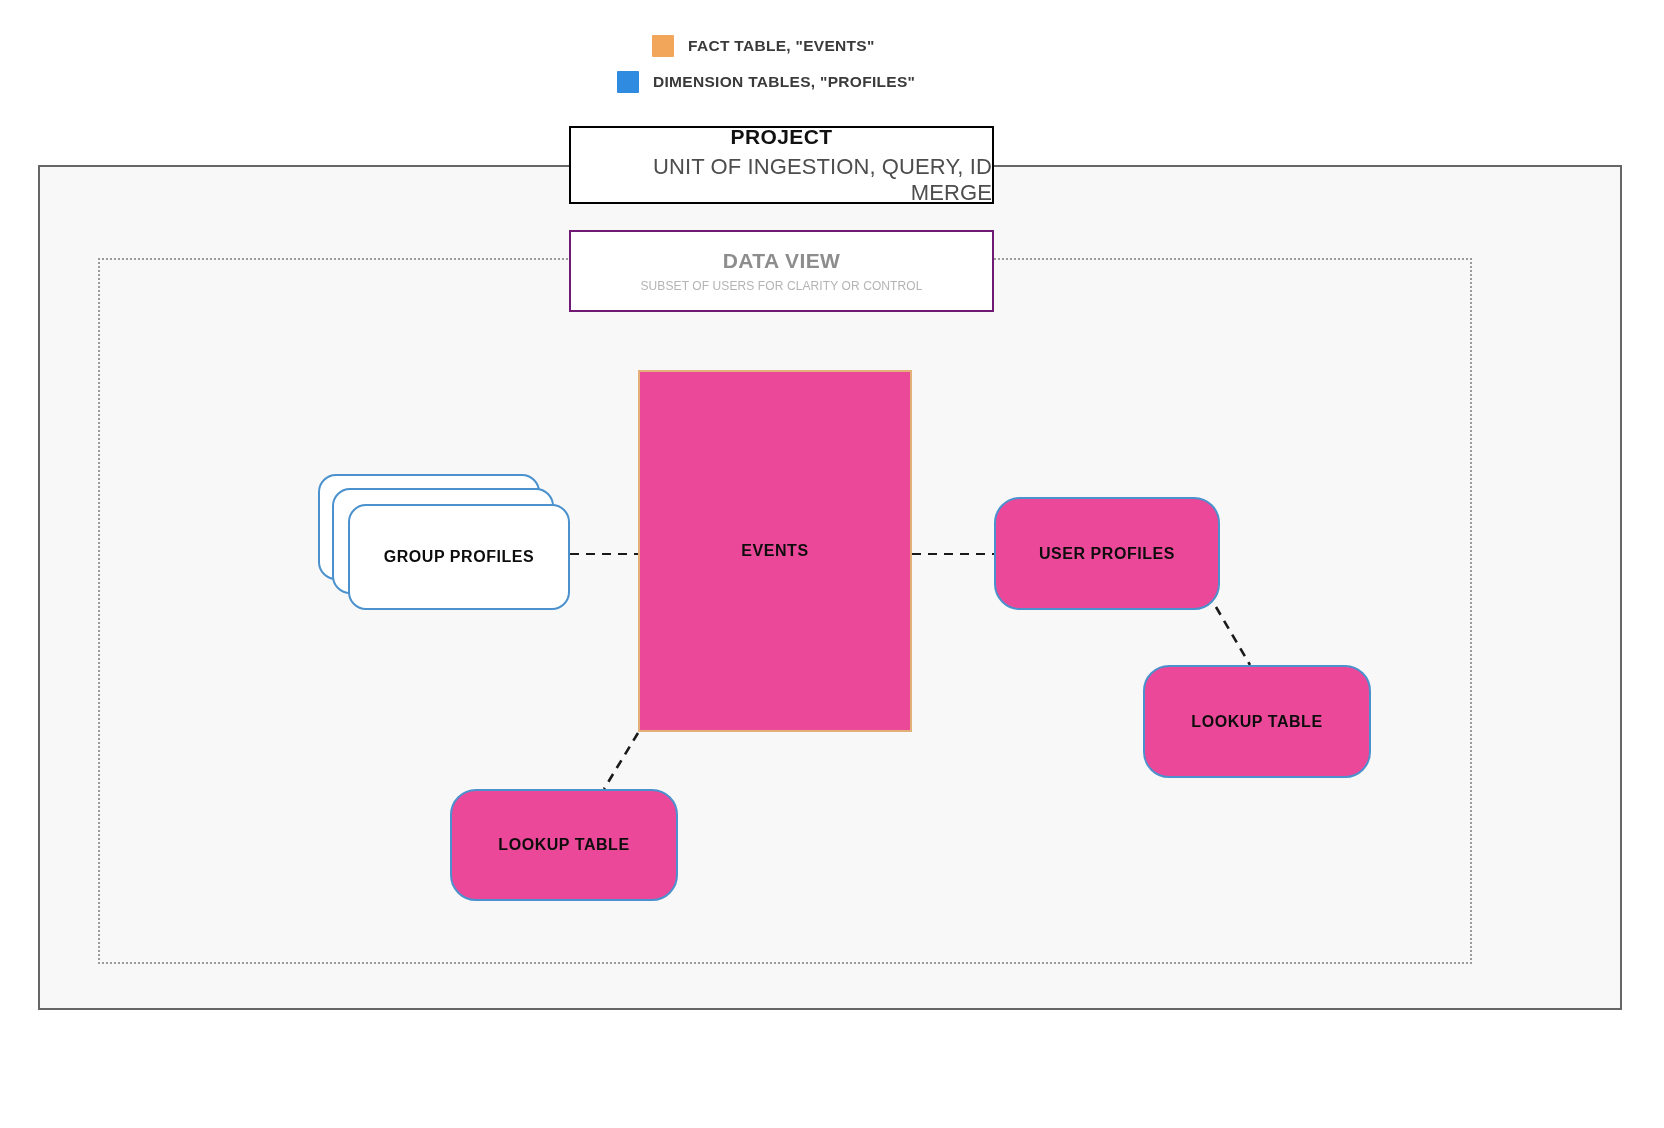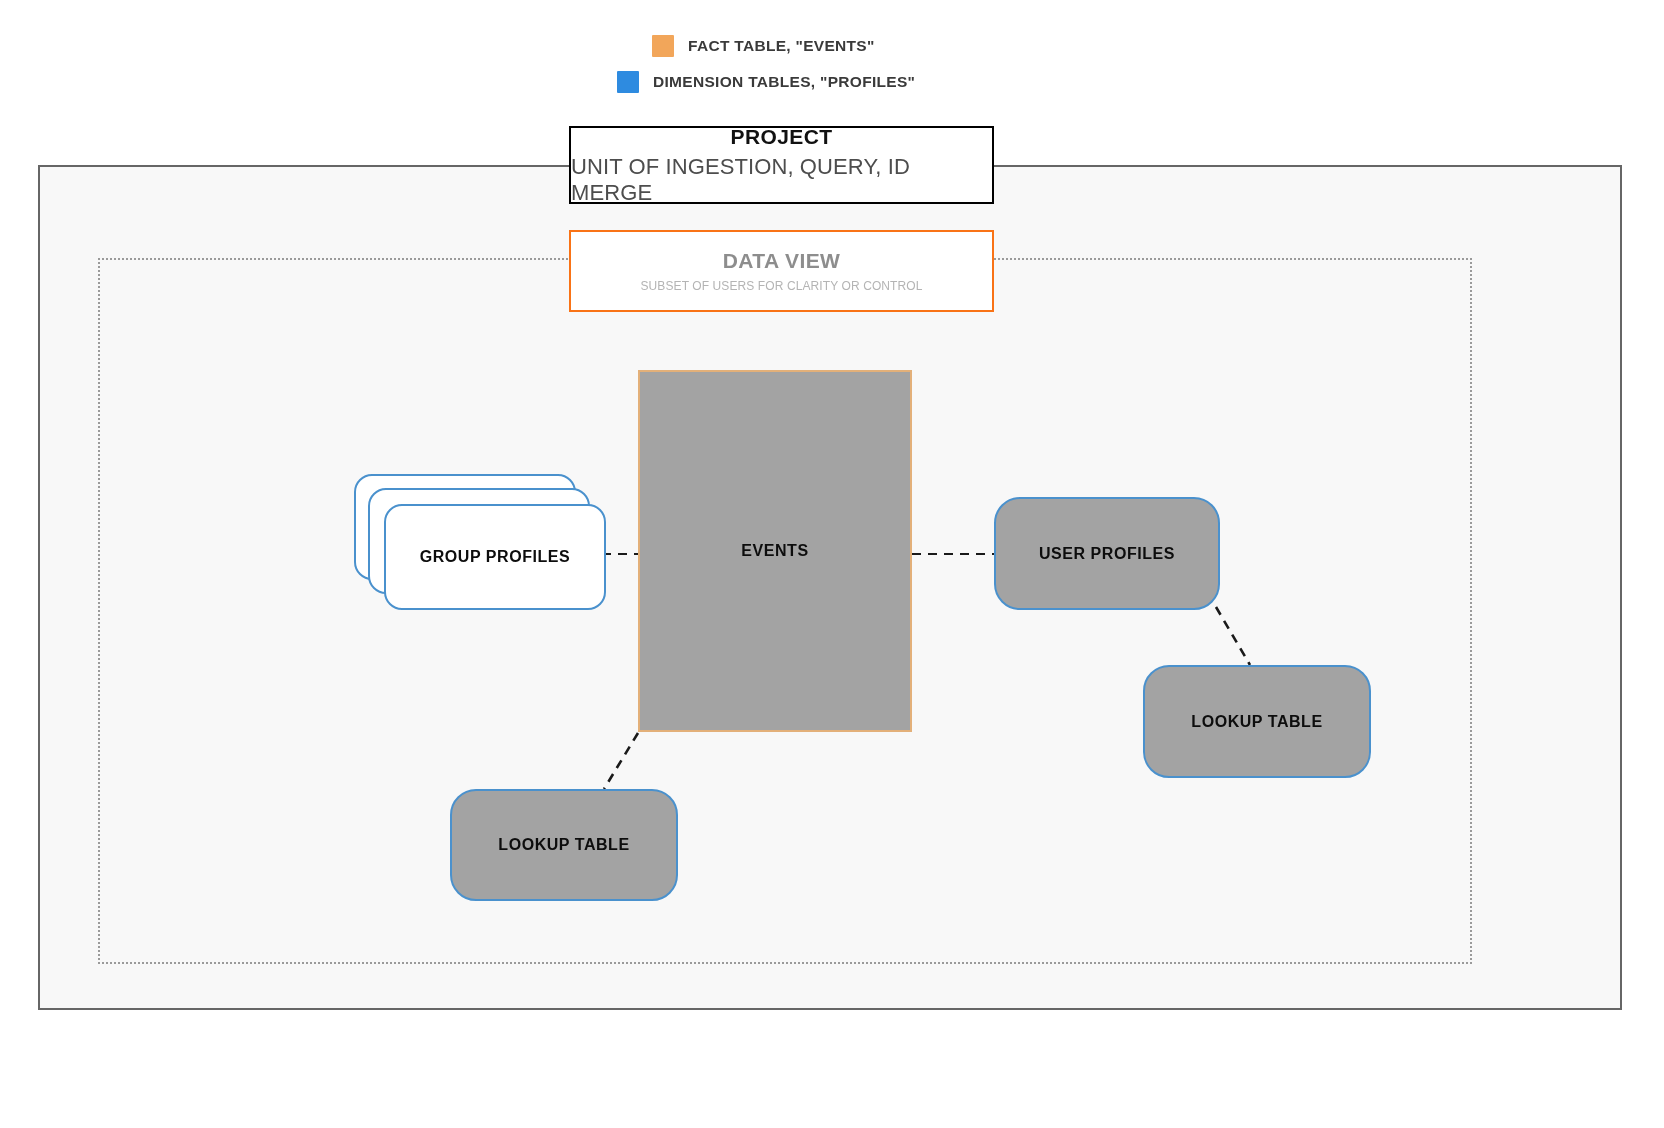--- a/index.html
+++ b/index.html
@@ -64,21 +64,21 @@
     border: 2px dotted #9a9a9a;
     box-sizing: border-box;
     background: transparent;
   }
 
   
   .title-box {
     position: absolute;
     box-sizing: border-box;
     background: #ffffff;
-    text-align: left;
+    text-align: right;
     display: flex;
     flex-direction: column;
     justify-content: center;
     align-items: center;
   }
   #project-box {
     left: 569px;
     top: 126px;
     width: 425px;
     height: 78px;
@@ -94,40 +94,40 @@
   #project-box .t-sub {
     font-size: 22px;
     color: #4d4d4d;
     letter-spacing: 0.1px;
   }
   #dataview-box {
     left: 569px;
     top: 230px;
     width: 425px;
     height: 82px;
-    border: 2px solid #f97316;
+    border: 2px solid #701a75;
   }
   #dataview-box .t-title {
     font-size: 21px;
     font-weight: bold;
     color: #8d8d8d;
     letter-spacing: 0.4px;
     margin-bottom: 6px;
   }
   #dataview-box .t-sub {
     font-size: 12px;
     color: #b4b4b4;
     letter-spacing: 0.1px;
   }
 
   
   .node {
     position: absolute;
     box-sizing: border-box;
-    background: #a3a3a3;
+    background: #ec4899;
     display: flex;
     align-items: center;
     justify-content: center;
   }
   .node-label {
     font-size: 16px;
     font-weight: bold;
     color: #0d0d0d;
     letter-spacing: 0.55px;
     text-align: center;
@@ -176,21 +176,20 @@
     height: 136px;
   }
   .stack-card {
     position: absolute;
     box-sizing: border-box;
     background: #ffffff;
     border: 2.2px solid #4a91cd;
     border-radius: 18px;
     width: 222px;
     height: 106px;
-    margin-left: 36px;
   }
   .stack-card.c1 { left: 0px;  top: 0px;  }
   .stack-card.c2 { left: 14px; top: 14px; }
   .stack-card.c3 {
     left: 30px;
     top: 30px;
     display: flex;
     align-items: center;
     justify-content: center;
   }

